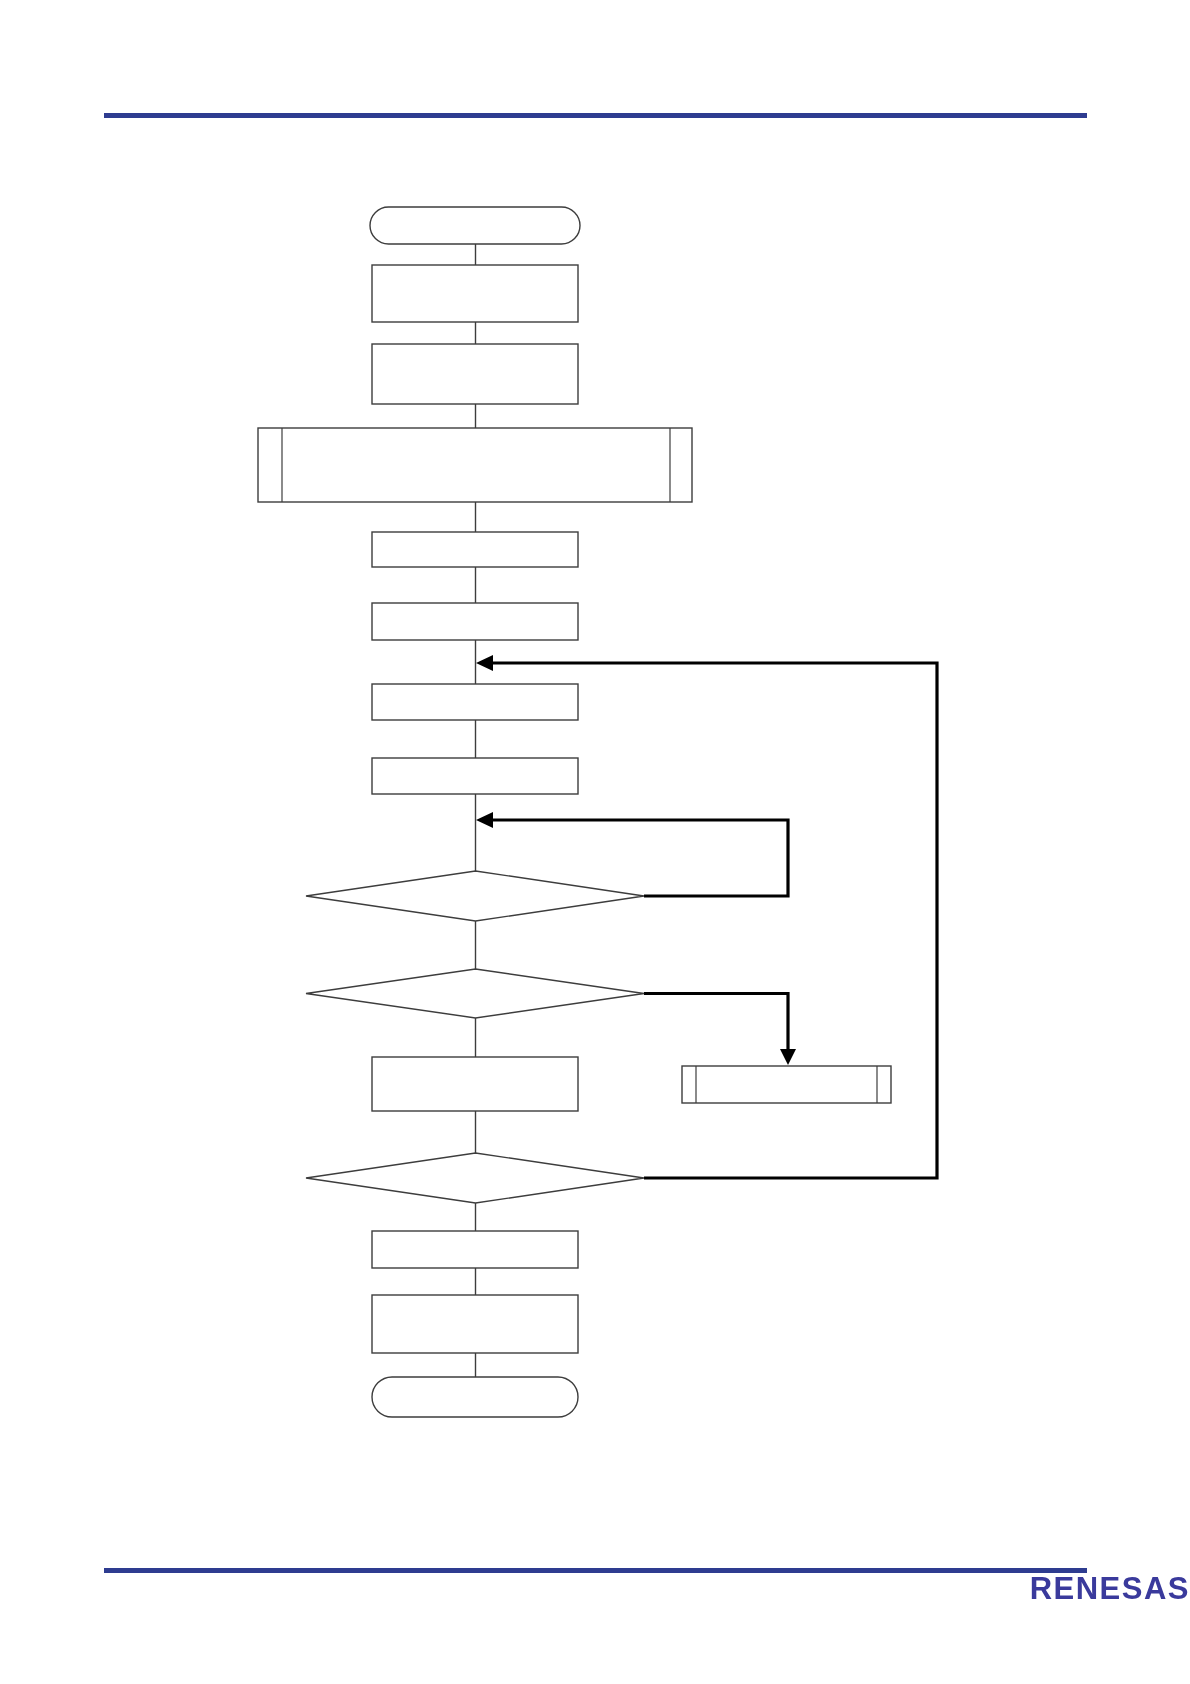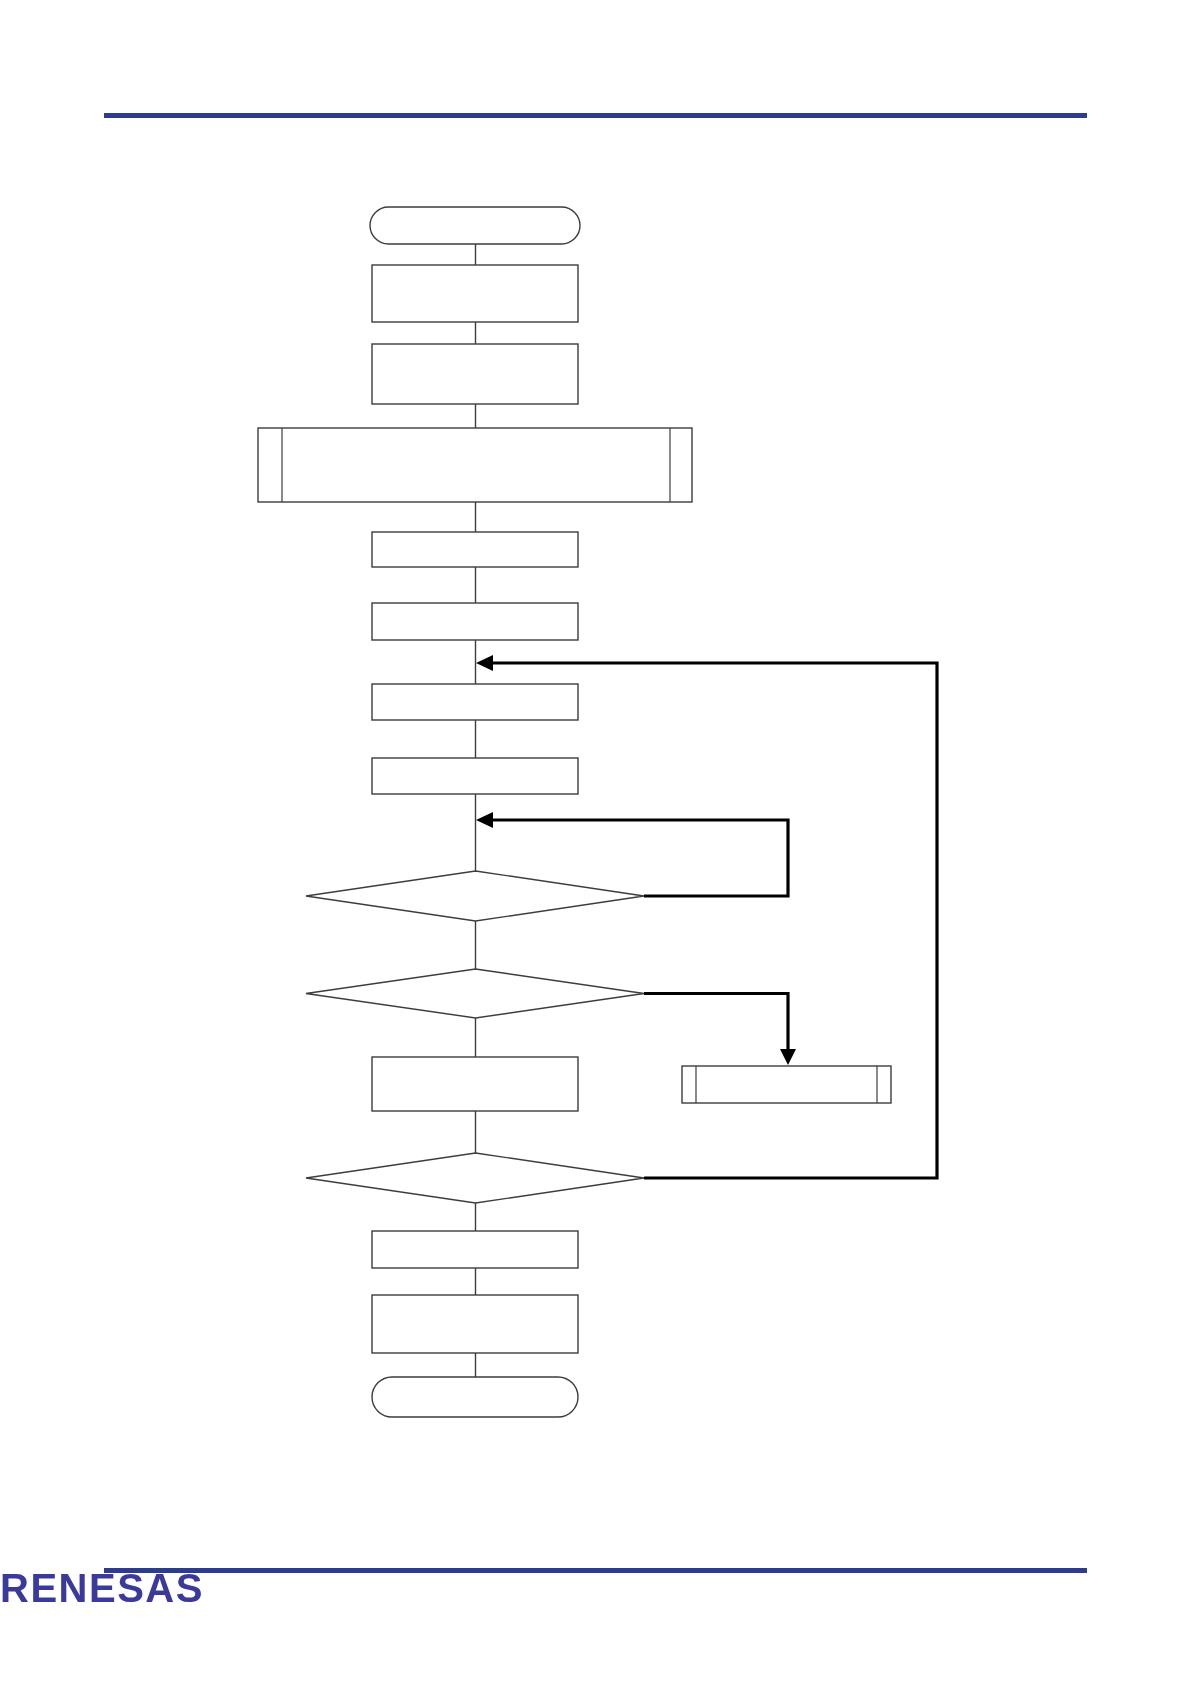--- a/index.html
+++ b/index.html
@@ -17,23 +17,23 @@
   .rule.top { top: 113px; }
   .rule.bottom { top: 1568px; }
   svg.flow { position: absolute; left: 0; top: 0; }
   .shape      { fill: #ffffff; stroke: var(--stroke, #3d3d3d); stroke-width: 1.4; }
   .inner-bar  { stroke: var(--stroke, #3d3d3d); stroke-width: 1.2; }
   .connector  { stroke: var(--stroke, #3d3d3d); stroke-width: 1.4; }
   .thick-line { stroke: var(--arrow, #000000); stroke-width: 3.2; fill: none; }
   .arrow-head { fill: var(--arrow, #000000); stroke: none; }
   .logo {
     position: absolute; top: 1573px; left: 0; width: 1190px;
-    text-align: left;
+    text-align: right;
     color: var(--logo, #3a3a9c);
-    font-size: 40px; font-weight: bold; letter-spacing: 1.5px;
+    font-size: 31px; font-weight: bold; letter-spacing: 1.5px;
     line-height: 31px;
   }
 </style>
 </head>
 <body>
 
 <div class="rule top"></div>
 
 <svg class="flow" width="1190" height="1684" viewBox="0 0 1190 1684">
 

